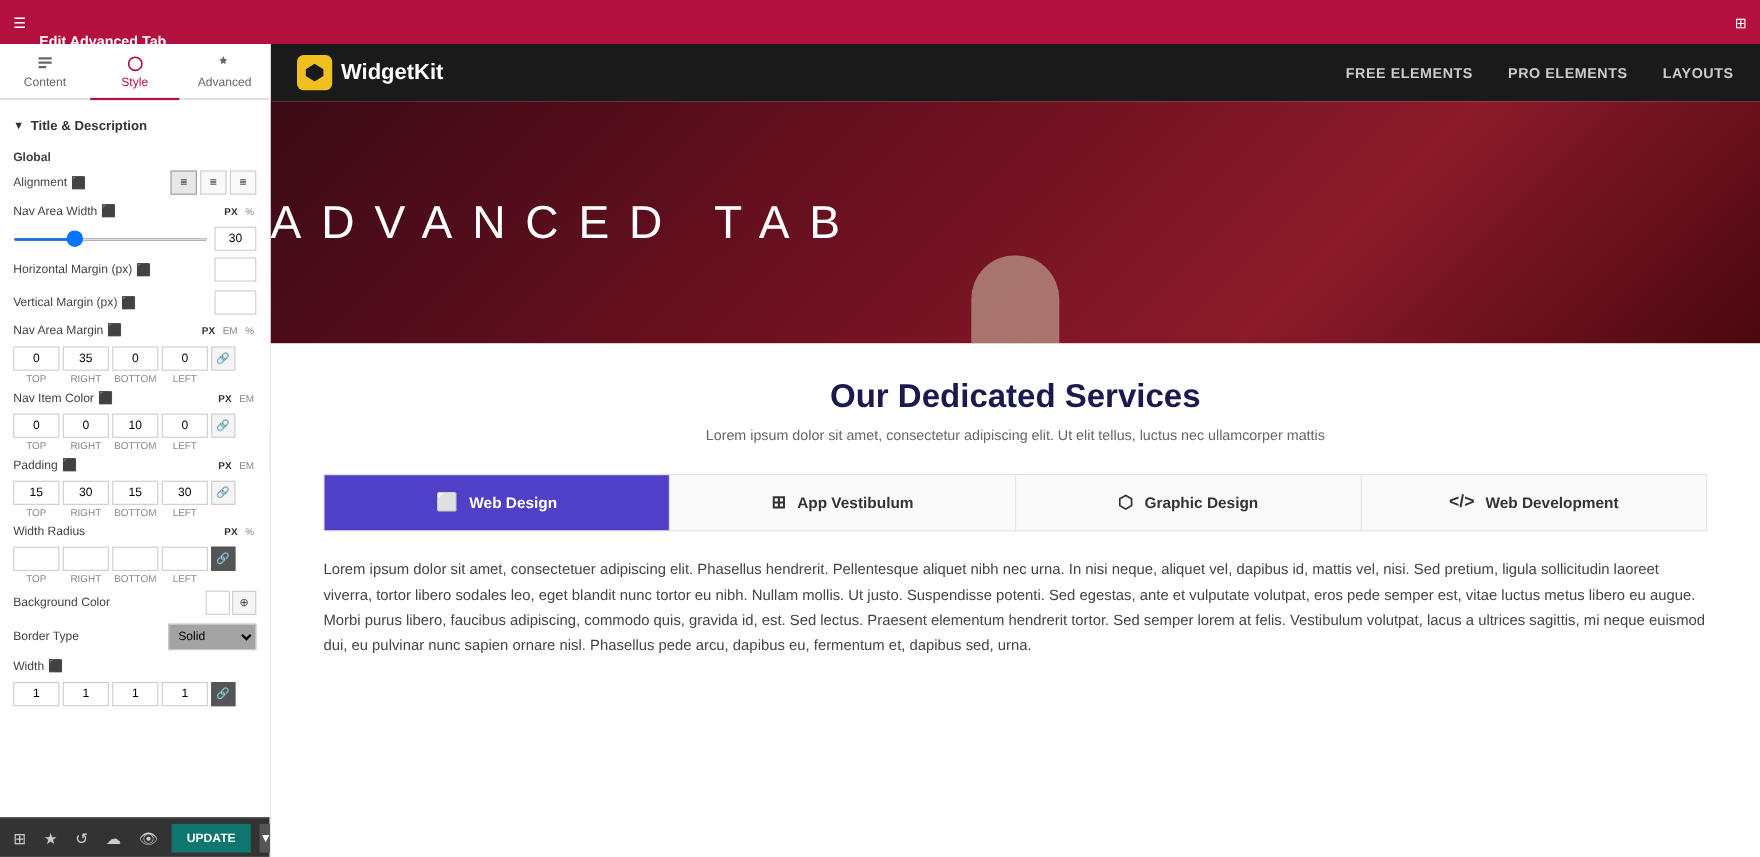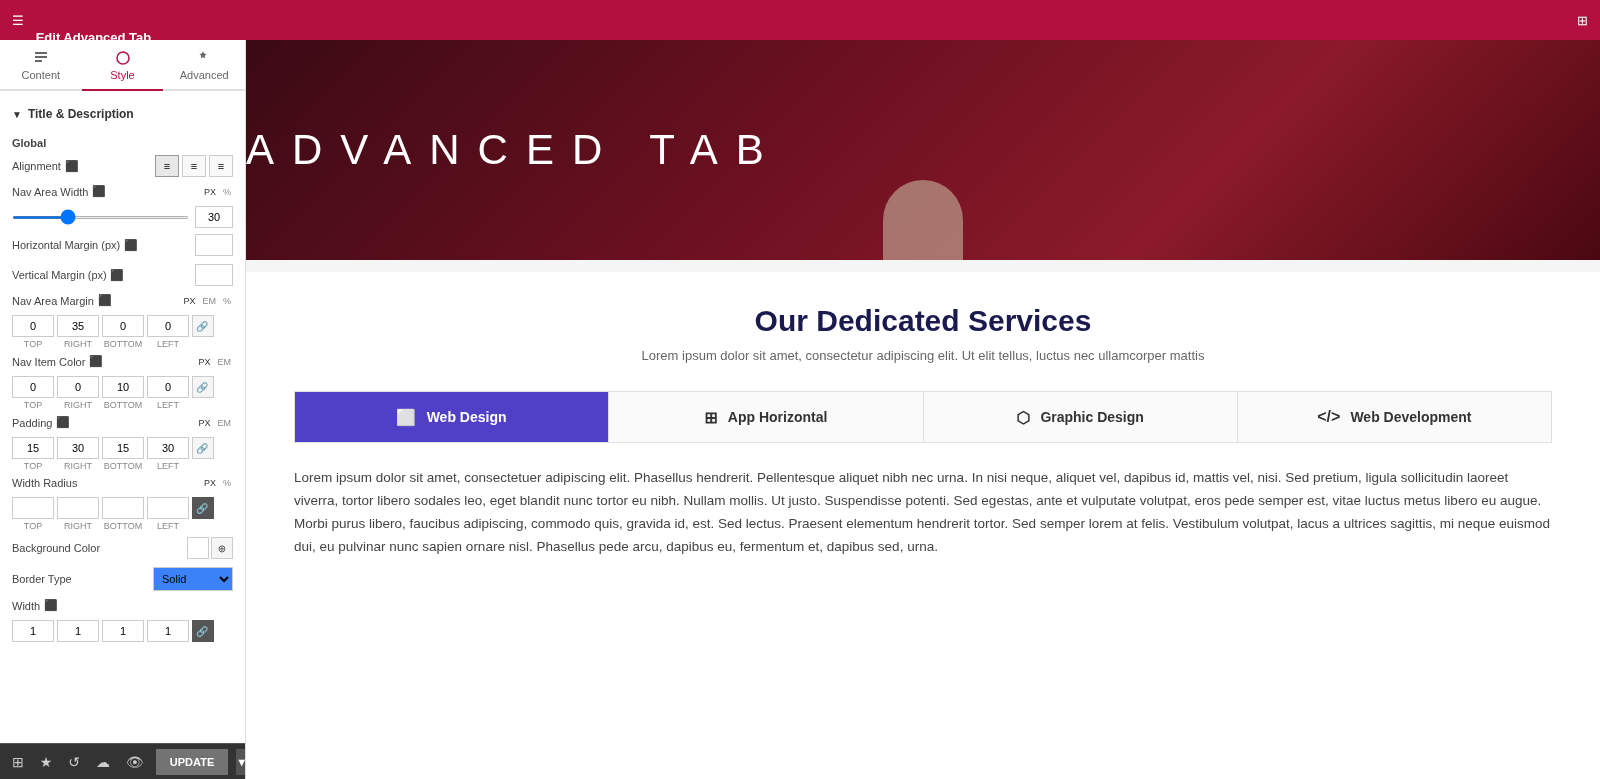--- a/index.html
+++ b/index.html
@@ -105,21 +105,21 @@
     }
 
     .unit-btn {
       font-size: 9px;
       color: #888;
       cursor: pointer;
       padding: 1px 2px;
       border: none;
       background: none;
     }
-    .unit-btn.active { color: #333; font-weight: 400; }
+    .unit-btn.active { color: #333; font-weight: 700; }
 
     .align-btn {
       width: 24px;
       height: 22px;
       border: 1px solid #ccc;
       background: #f9f9f9;
       cursor: pointer;
       display: flex;
       align-items: center;
       justify-content: center;
@@ -248,21 +248,21 @@
       align-items: center;
       justify-content: center;
       font-size: 10px;
     }
 
     .select-input {
       height: 24px;
       border: 1px solid #ccc;
       font-size: 11px;
       padding: 0 4px;
-      background: #3b82f6;
+      background: #a3a3a3;
       min-width: 80px;
     }
 
     
     .bottom-toolbar {
       height: 36px;
       background: #333;
       display: flex;
       align-items: center;
       padding: 0 8px;
@@ -271,21 +271,21 @@
     }
     .bottom-toolbar .tool-icon {
       color: #ccc;
       cursor: pointer;
       font-size: 14px;
       padding: 4px;
     }
     .update-btn {
       margin-left: auto;
       height: 26px;
-      background: #737373;
+      background: #0f766e;
       color: #fff;
       border: none;
       font-size: 11px;
       padding: 0 14px;
       cursor: pointer;
       font-weight: 600;
     }
     .collapse-btn {
       width: 20px;
       height: 26px;
@@ -403,21 +403,20 @@
       border-radius: 50% 50% 0 0;
       background: rgba(200,180,160,0.6);
     }
 
     
     .main-content {
       flex: 1;
       background: #fff;
       padding: 32px 48px;
       overflow-y: auto;
-      margin-top: 12px;
     }
 
     .services-title {
       text-align: center;
       font-size: 30px;
       font-weight: 800;
       color: #1a1a4e;
       margin-bottom: 10px;
     }
     .services-subtitle {
@@ -697,38 +696,53 @@
       <span class="tool-icon">↺</span>
       <span class="tool-icon">☁</span>
       <span class="tool-icon">👁</span>
       <button class="update-btn">UPDATE</button>
       <button class="collapse-btn">▼</button>
     </div>
   </div>
 
   <div class="content-area">
 
+    <div class="wk-header">
+      <div class="wk-logo">
+        <div class="logo-icon">
+          <svg width="20" height="20" viewBox="0 0 20 20" fill="#1a1a1a">
+              <polygon points="10,2 18,7 18,13 10,18 2,13 2,7"></polygon>
+            </svg>
+        </div>
+        <span style="font-size:20px;font-weight:700;color:#fff;">WidgetKit</span>
+      </div>
+      <nav class="wk-nav">
+        <a>FREE ELEMENTS</a>
+        <a>PRO ELEMENTS</a>
+        <a>LAYOUTS</a>
+      </nav>
+    </div>
 
     <div class="hero-section">
       <h1 class="hero-title">ADVANCED   TAB</h1>
       <div class="hero-figure"></div>
     </div>
 
     <div class="main-content">
       <h2 class="services-title">Our Dedicated Services</h2>
       <p class="services-subtitle">Lorem ipsum dolor sit amet, consectetur adipiscing elit. Ut elit tellus, luctus nec ullamcorper mattis</p>
 
       <div class="tabs-nav">
         <div class="tab-item active">
           <span class="tab-icon">⬜</span>
           <span>Web Design</span>
         </div>
         <div class="tab-item">
           <span class="tab-icon">⊞</span>
-          <span>App Horizontal</span>
+          <span>App Vestibulum</span>
         </div>
         <div class="tab-item">
           <span class="tab-icon">⬡</span>
           <span>Graphic Design</span>
         </div>
         <div class="tab-item">
           <span class="tab-icon">&lt;/&gt;</span>
           <span>Web Development</span>
         </div>
       </div>

